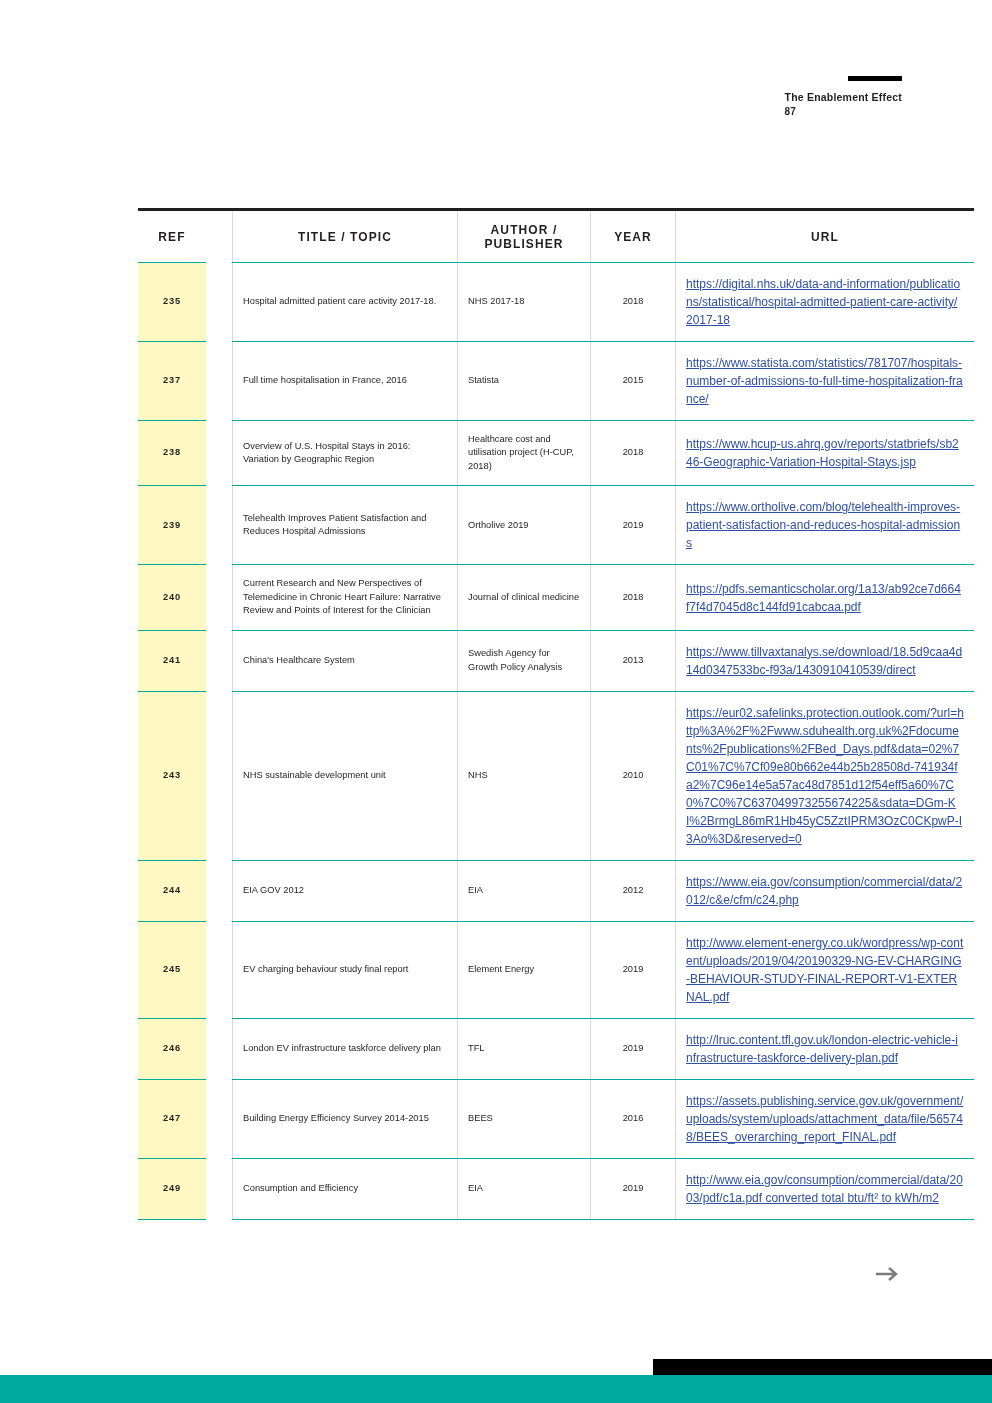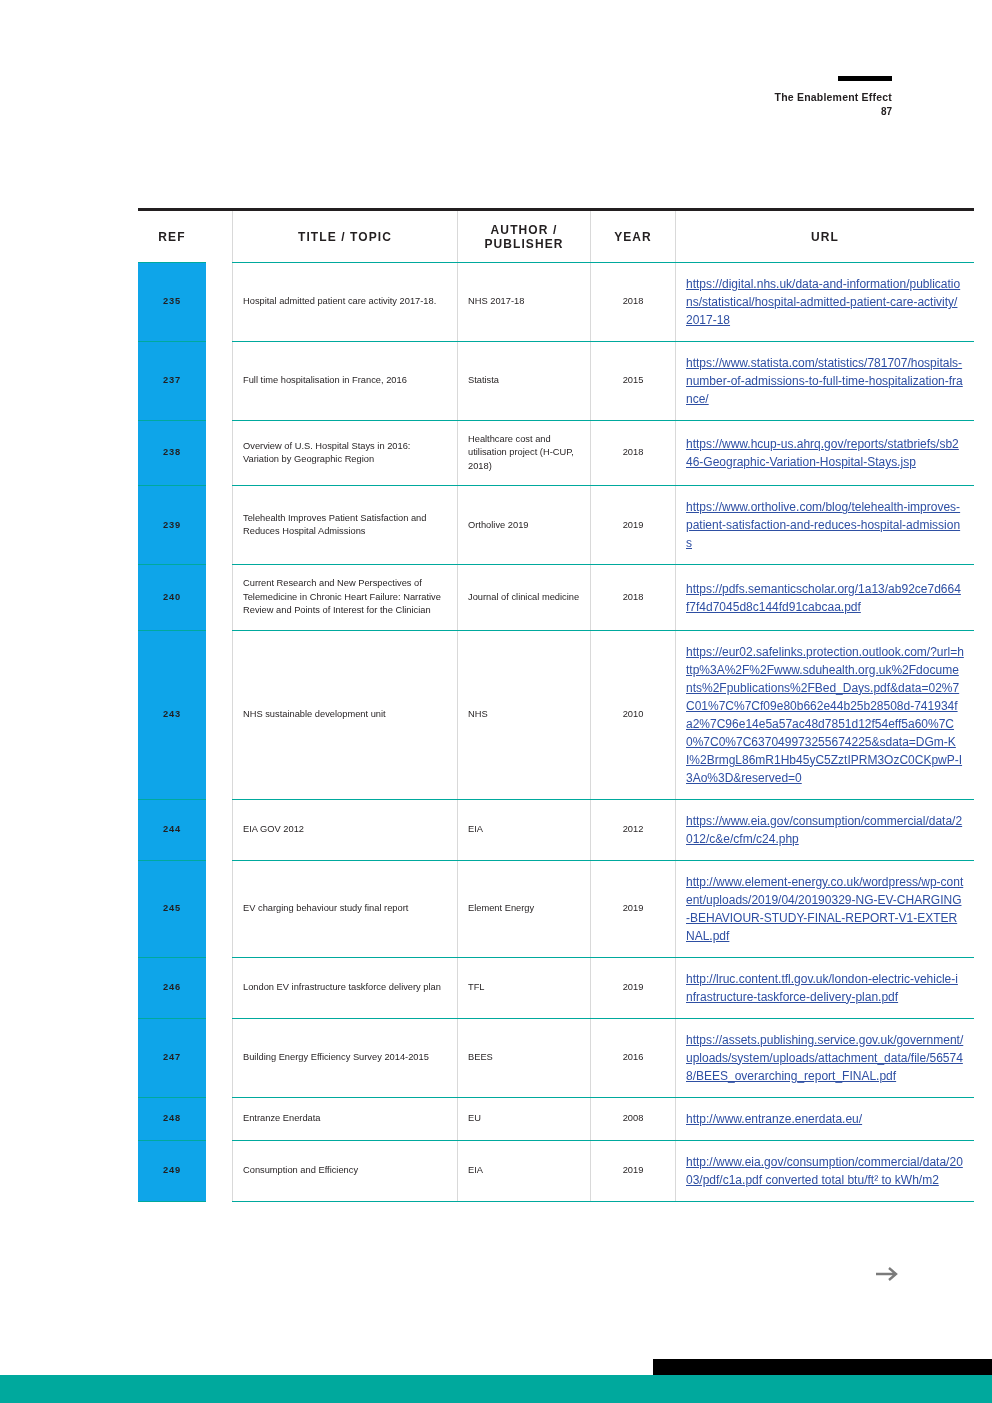--- a/index.html
+++ b/index.html
@@ -13,22 +13,21 @@
     font-family: "Liberation Sans", sans-serif;
     color: #231f20;
     position: relative;
     overflow: hidden;
   }
 
   
   .header {
     position: absolute;
     top: 76px;
-    right: 100px;
-    text-align: right;
+    right: 90px;
   }
   .header-rule {
     width: 54px;
     height: 5px;
     background: #000000;
     margin-left: auto;
     margin-bottom: 10px;
   }
   .header-title {
     font-size: 10.5px;
@@ -75,21 +74,21 @@
     vertical-align: middle;
     padding: 12px 10px;
     border-bottom: 1px solid #00a99d;
   }
   td.c-ref {
     width: 56px;
     text-align: center;
     font-size: 8px;
     font-weight: bold;
     letter-spacing: 0.9px;
-    background: #0ea5e9;
+    background: #fef9c3;
     padding: 12px 2px;
   }
   td.c-gap {
     width: 14px;
     border-bottom: none !important;
     padding: 0;
   }
   td.c-title {
     width: 212px;
     padding-left: 8px;
@@ -214,20 +213,28 @@
         </tr>
         <tr>
           <td class="c-ref">240</td>
           <td class="c-gap"></td>
           <td class="c-title">Current Research and New Perspectives of Telemedicine in Chronic Heart Failure: Narrative Review and Points of Interest for the Clinician</td>
           <td class="c-author">Journal of clinical medicine</td>
           <td class="c-year">2018</td>
           <td class="c-url"><a class="url" href="#">https://pdfs.semanticscholar.org/1a13/ab92ce7d664f7f4d7045d8c144fd91cabcaa.pdf</a></td>
         </tr>
         <tr>
+          <td class="c-ref">241</td>
+          <td class="c-gap"></td>
+          <td class="c-title">China's Healthcare System</td>
+          <td class="c-author">Swedish Agency for Growth Policy Analysis</td>
+          <td class="c-year">2013</td>
+          <td class="c-url"><a class="url" href="#">https://www.tillvaxtanalys.se/download/18.5d9caa4d14d0347533bc-f93a/1430910410539/direct</a></td>
+        </tr>
+        <tr>
           <td class="c-ref">243</td>
           <td class="c-gap"></td>
           <td class="c-title">NHS sustainable development unit</td>
           <td class="c-author">NHS</td>
           <td class="c-year">2010</td>
           <td class="c-url"><a class="url" href="#">https://eur02.safelinks.protection.outlook.com/?url=http%3A%2F%2Fwww.sduhealth.org.uk%2Fdocuments%2Fpublications%2FBed_Days.pdf&amp;data=02%7C01%7C%7Cf09e80b662e44b25b28508d-741934fa2%7C96e14e5a57ac48d7851d12f54eff5a60%7C0%7C0%7C637049973255674225&amp;sdata=DGm-KI%2BrmgL86mR1Hb45yC5ZztIPRM3OzC0CKpwP-I3Ao%3D&amp;reserved=0</a></td>
         </tr>
         <tr>
           <td class="c-ref">244</td>
           <td class="c-gap"></td>
@@ -252,28 +259,20 @@
           <td class="c-year">2019</td>
           <td class="c-url"><a class="url" href="#">http://lruc.content.tfl.gov.uk/london-electric-vehicle-infrastructure-taskforce-delivery-plan.pdf</a></td>
         </tr>
         <tr>
           <td class="c-ref">247</td>
           <td class="c-gap"></td>
           <td class="c-title">Building Energy Efficiency Survey 2014-2015</td>
           <td class="c-author">BEES</td>
           <td class="c-year">2016</td>
           <td class="c-url"><a class="url" href="#">https://assets.publishing.service.gov.uk/government/uploads/system/uploads/attachment_data/file/565748/BEES_overarching_report_FINAL.pdf</a></td>
-        </tr>
-        <tr>
-          <td class="c-ref">248</td>
-          <td class="c-gap"></td>
-          <td class="c-title">Entranze Enerdata</td>
-          <td class="c-author">EU</td>
-          <td class="c-year">2008</td>
-          <td class="c-url"><a class="url" href="#">http://www.entranze.enerdata.eu/</a></td>
         </tr>
         <tr>
           <td class="c-ref">249</td>
           <td class="c-gap"></td>
           <td class="c-title">Consumption and Efficiency</td>
           <td class="c-author">EIA</td>
           <td class="c-year">2019</td>
           <td class="c-url"><a class="url" href="#">http://www.eia.gov/consumption/commercial/data/2003/pdf/c1a.pdf converted total btu/ft² to kWh/m2</a></td>
         </tr>
       </tbody>

